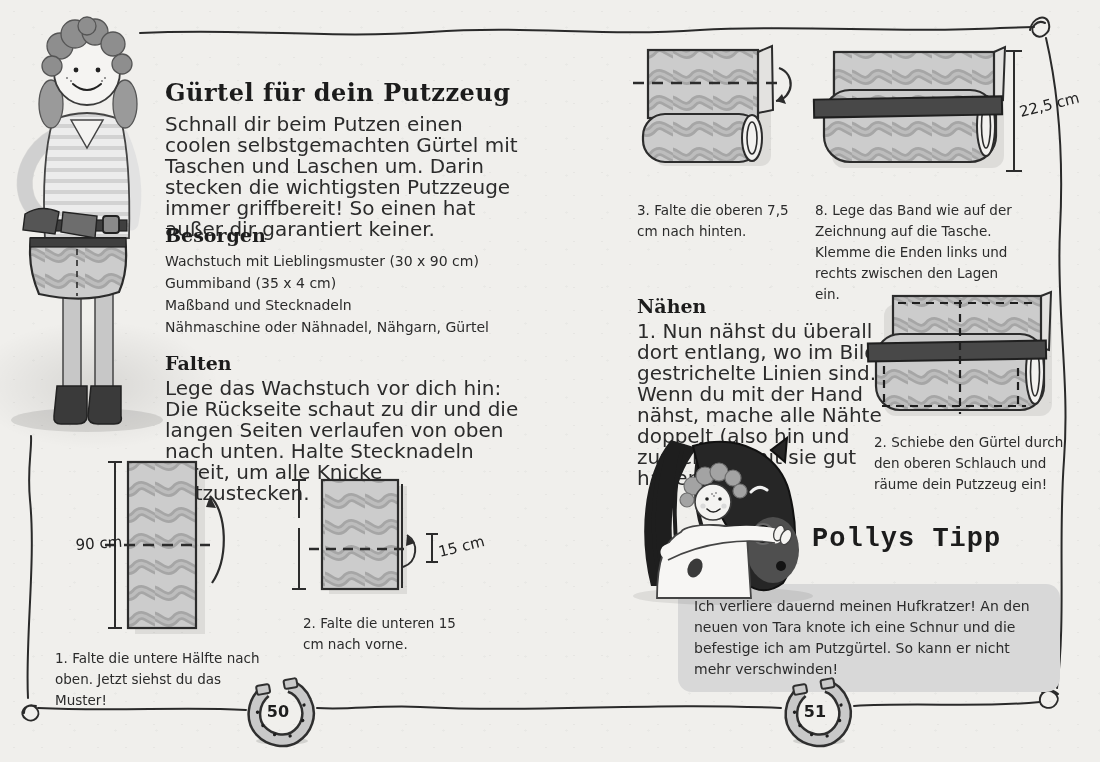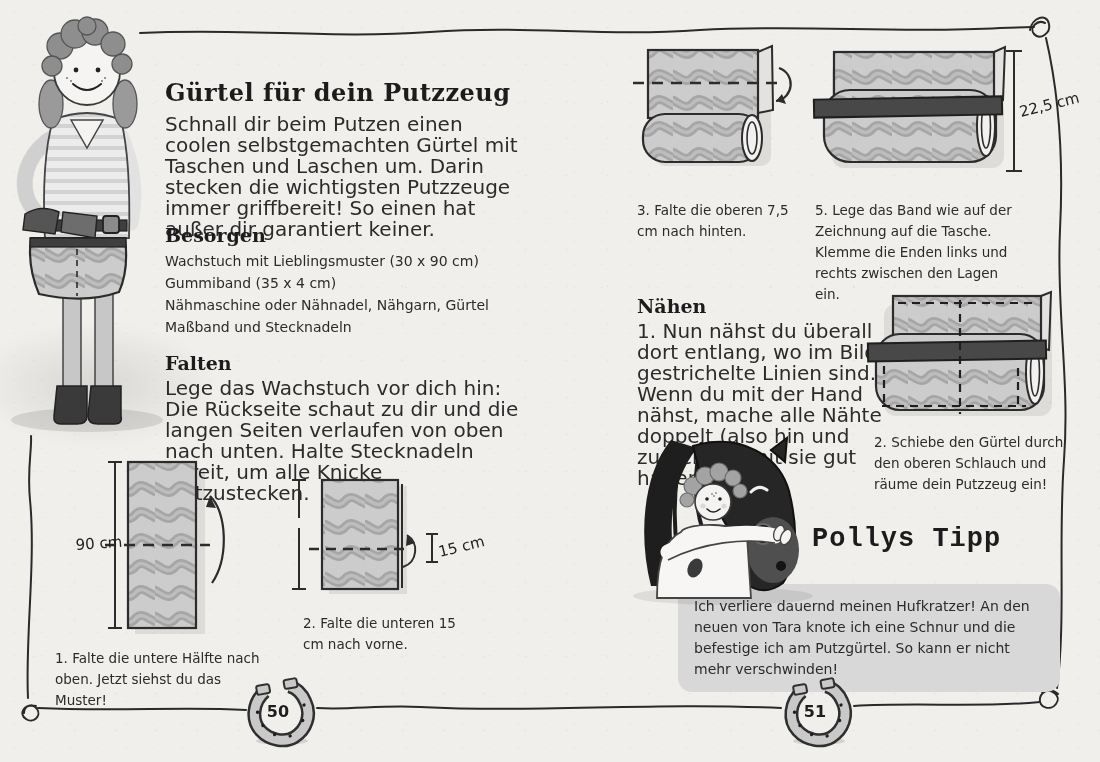--- a/index.html
+++ b/index.html
@@ -125,22 +125,22 @@
   </svg>
 
   <div class="abs heading title" style="left:165px;top:78px;">Gürtel für dein Putzzeug</div>
 
   <div class="abs body-text" style="left:165px;top:114px;width:362px;">Schnall dir beim Putzen einen coolen selbstgemachten Gürtel mit Taschen und Laschen um. Darin stecken die wichtigsten Putzzeuge immer griffbereit! So einen hat außer dir garantiert keiner.</div>
 
   <div class="abs heading sub" style="left:165px;top:224px;">Besorgen</div>
   <div class="abs" style="left:165px;top:250px;">
     <div class="list-line">Wachstuch mit Lieblingsmuster (30 x 90 cm)</div>
     <div class="list-line">Gummiband (35 x 4 cm)</div>
+    <div class="list-line">Maßband und Stecknadeln</div>
     <div class="list-line">Nähmaschine oder Nähnadel, Nähgarn, Gürtel</div>
-    <div class="list-line">Maßband und Stecknadeln</div>
   </div>
 
   <div class="abs heading sub" style="left:165px;top:352px;">Falten</div>
   <div class="abs body-text" style="left:165px;top:378px;width:368px;">Lege das Wachstuch vor dich hin: Die Rückseite schaut zu dir und die langen Seiten verlaufen von oben nach unten. Halte Stecknadeln bereit, um alle Knicke festzustecken.</div>
 
   <svg class="abs" style="left:75px;top:450px;" width="165" height="190" viewBox="0 0 165 190">
     <rect x="60" y="18" width="70" height="166" fill="rgba(0,0,0,0.08)"></rect>
     <rect x="53" y="12" width="68" height="166" fill="url(#fab)" stroke="#2c2c2c" stroke-width="2.2"></rect>
     <g stroke="#2c2c2c" stroke-width="2" fill="none">
       <path d="M40,12 V178"></path>
@@ -200,21 +200,21 @@
   </svg>
 
   <svg class="abs" style="left:1002px;top:45px;" width="95" height="135" viewBox="0 0 95 135">
     <g stroke="#2c2c2c" stroke-width="2" fill="none">
       <path d="M12,6 V126"></path>
         <path d="M4,6 H20"></path>
         <path d="M4,126 H20"></path>
     </g>
     <text class="dimlabel" x="19" y="72" transform="rotate(-14 19 72)">22,5 cm</text>
   </svg>
-  <div class="abs caption" style="left:815px;top:200px;width:212px;">5. Lege das Band wie auf der Zeichnung auf die Tasche. Klemme die Enden links und rechts zwischen den Lagen ein.</div>
+  <div class="abs caption" style="left:815px;top:200px;width:212px;">8. Lege das Band wie auf der Zeichnung auf die Tasche. Klemme die Enden links und rechts zwischen den Lagen ein.</div>
 
   <div class="abs heading sub" style="left:637px;top:295px;">Nähen</div>
   <div class="abs body-text" style="left:637px;top:321px;width:245px;">1. Nun nähst du überall dort entlang, wo im Bild gestrichelte Linien sind. Wenn du mit der Hand nähst, mache alle Nähte doppelt (also hin und zurück), damit sie gut halten.</div>
 
   <svg class="abs" style="left:868px;top:286px;" width="200" height="142" viewBox="0 0 200 142">
     <rect x="16" y="18" width="168" height="112" fill="rgba(0,0,0,0.08)" rx="12"></rect>
     <path d="M173,10 L183,6 L181,64 L173,62 Z" fill="#e3e2e0" stroke="#2c2c2c" stroke-width="2"></path>
     <rect x="25" y="10" width="148" height="52" fill="url(#fab)" stroke="#2c2c2c" stroke-width="2.2"></rect>
     <rect x="8" y="48" width="168" height="76" rx="24" fill="url(#fab)" stroke="#2c2c2c" stroke-width="2.2"></rect>
     <ellipse cx="167" cy="86" rx="9" ry="32" fill="#f2f1ef" stroke="#2c2c2c" stroke-width="2"></ellipse>

